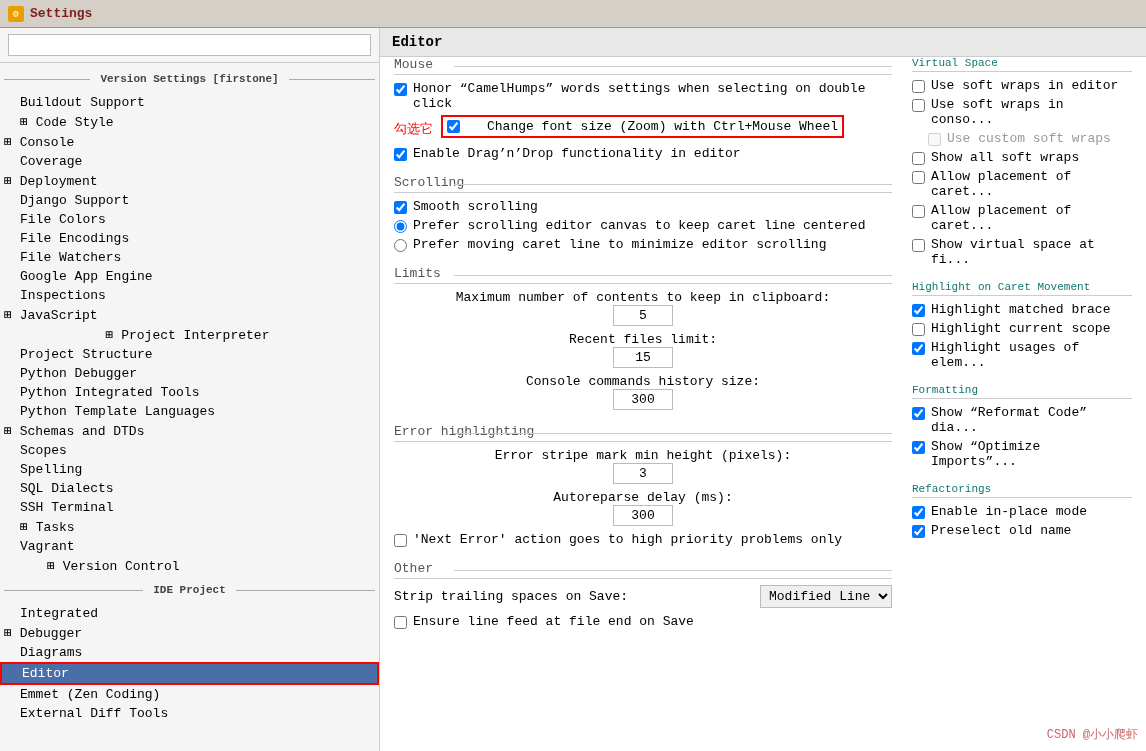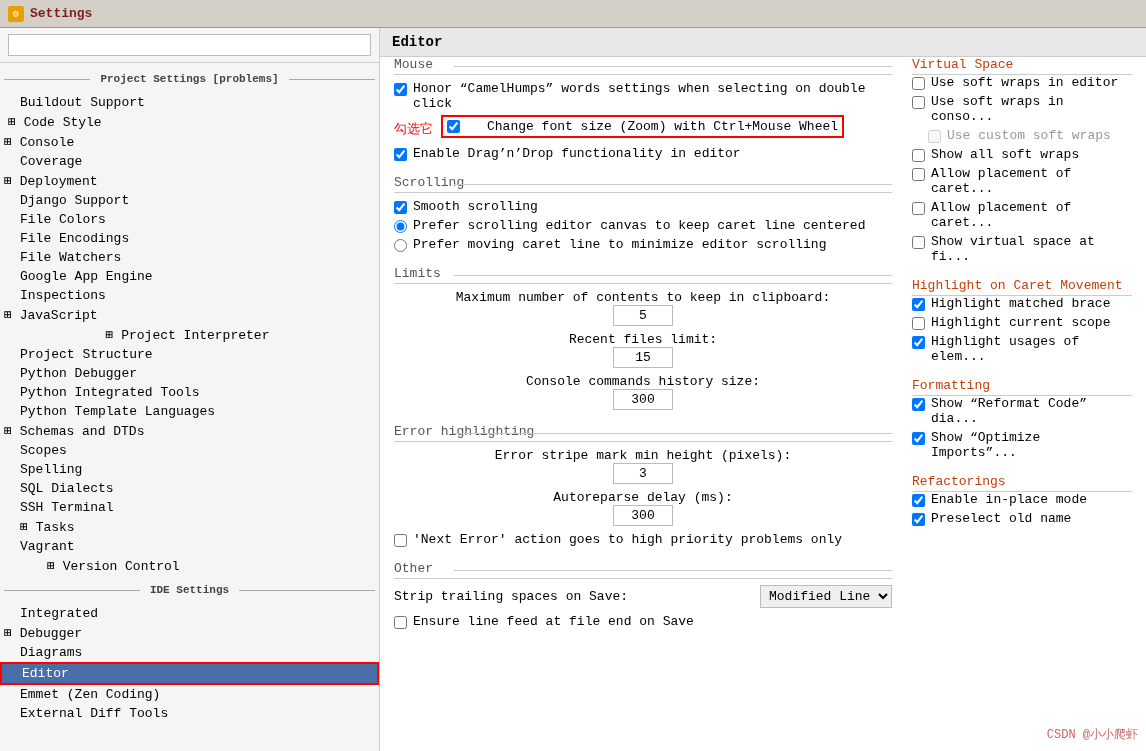--- a/index.html
+++ b/index.html
@@ -237,23 +237,23 @@
       position: absolute;
       bottom: 8px;
       right: 8px;
       color: #cc6666;
       font-size: 12px;
       font-family: "Courier New", monospace;
     }
 
     
     .right-section-title {
-      font-size: 13px;
-      color: #c2410c;
-      margin-bottom: 0;
+      font-size: 11px;
+      color: #0f766e;
+      margin-bottom: 6px;
       font-family: "Courier New", monospace;
       border-bottom: 1px solid #ccc;
       padding-bottom: 2px;
     }
 
     .grayed {
       color: #999;
     }
   </style>
 </head>
@@ -268,26 +268,26 @@
 
   <div class="sidebar">
     <div class="search-bar">
       <input type="text" placeholder="" style="">
     </div>
 
     <div class="sidebar-content">
 
       <div style="display:flex;align-items:center;margin:4px 0;">
         <hr class="sidebar-divider" style="flex:1;">
-        <span class="sidebar-section" style="margin:0 6px;white-space:nowrap;font-size:11px;">Project Settings [problems]</span>
+        <span class="sidebar-section" style="margin:0 6px;white-space:nowrap;font-size:11px;">Version Settings [firstone]</span>
         <hr class="sidebar-divider" style="flex:1;">
       </div>
 
       <div class="sidebar-item indent1">Buildout Support</div>
-      <div class="sidebar-item" style="padding-left:8px;">⊞ <span>Code Style</span></div>
+      <div class="sidebar-item" style="padding-left:20px;">⊞ <span>Code Style</span></div>
       <div class="sidebar-item" style="padding-left:4px;">⊞ <span>Console</span></div>
       <div class="sidebar-item indent1">Coverage</div>
       <div class="sidebar-item" style="padding-left:4px;">⊞ <span>Deployment</span></div>
       <div class="sidebar-item indent1">Django Support</div>
       <div class="sidebar-item indent1">File Colors</div>
       <div class="sidebar-item indent1">File Encodings</div>
       <div class="sidebar-item indent1">File Watchers</div>
       <div class="sidebar-item indent1">Google App Engine</div>
       <div class="sidebar-item indent1">Inspections</div>
       <div class="sidebar-item" style="padding-left:4px;">⊞ <span>JavaScript</span></div>
@@ -300,21 +300,21 @@
       <div class="sidebar-item indent1">Scopes</div>
       <div class="sidebar-item indent1">Spelling</div>
       <div class="sidebar-item indent1">SQL Dialects</div>
       <div class="sidebar-item indent1">SSH Terminal</div>
       <div class="sidebar-item" style="padding-left:20px;">⊞ <span>Tasks</span></div>
       <div class="sidebar-item indent1">Vagrant</div>
       <div class="sidebar-item" style="padding-left:0;margin-left:47px;">⊞ <span>Version Control</span></div>
 
       <div style="display:flex;align-items:center;margin:4px 0;">
         <hr class="sidebar-divider" style="flex:1;">
-        <span class="sidebar-section" style="margin:0 6px;white-space:nowrap;font-size:11px;">IDE Settings</span>
+        <span class="sidebar-section" style="margin:0 6px;white-space:nowrap;font-size:11px;">IDE Project</span>
         <hr class="sidebar-divider" style="flex:1;">
       </div>
 
       <div class="sidebar-item indent1">Integrated</div>
       <div class="sidebar-item" style="padding-left:4px;">⊞ <span>Debugger</span></div>
       <div class="sidebar-item indent1">Diagrams</div>
       <div class="sidebar-item indent1 selected" style="border: 2px solid red;">Editor</div>
       <div class="sidebar-item indent1">Emmet (Zen Coding)</div>
       <div class="sidebar-item indent1">External Diff Tools</div>
     </div>

